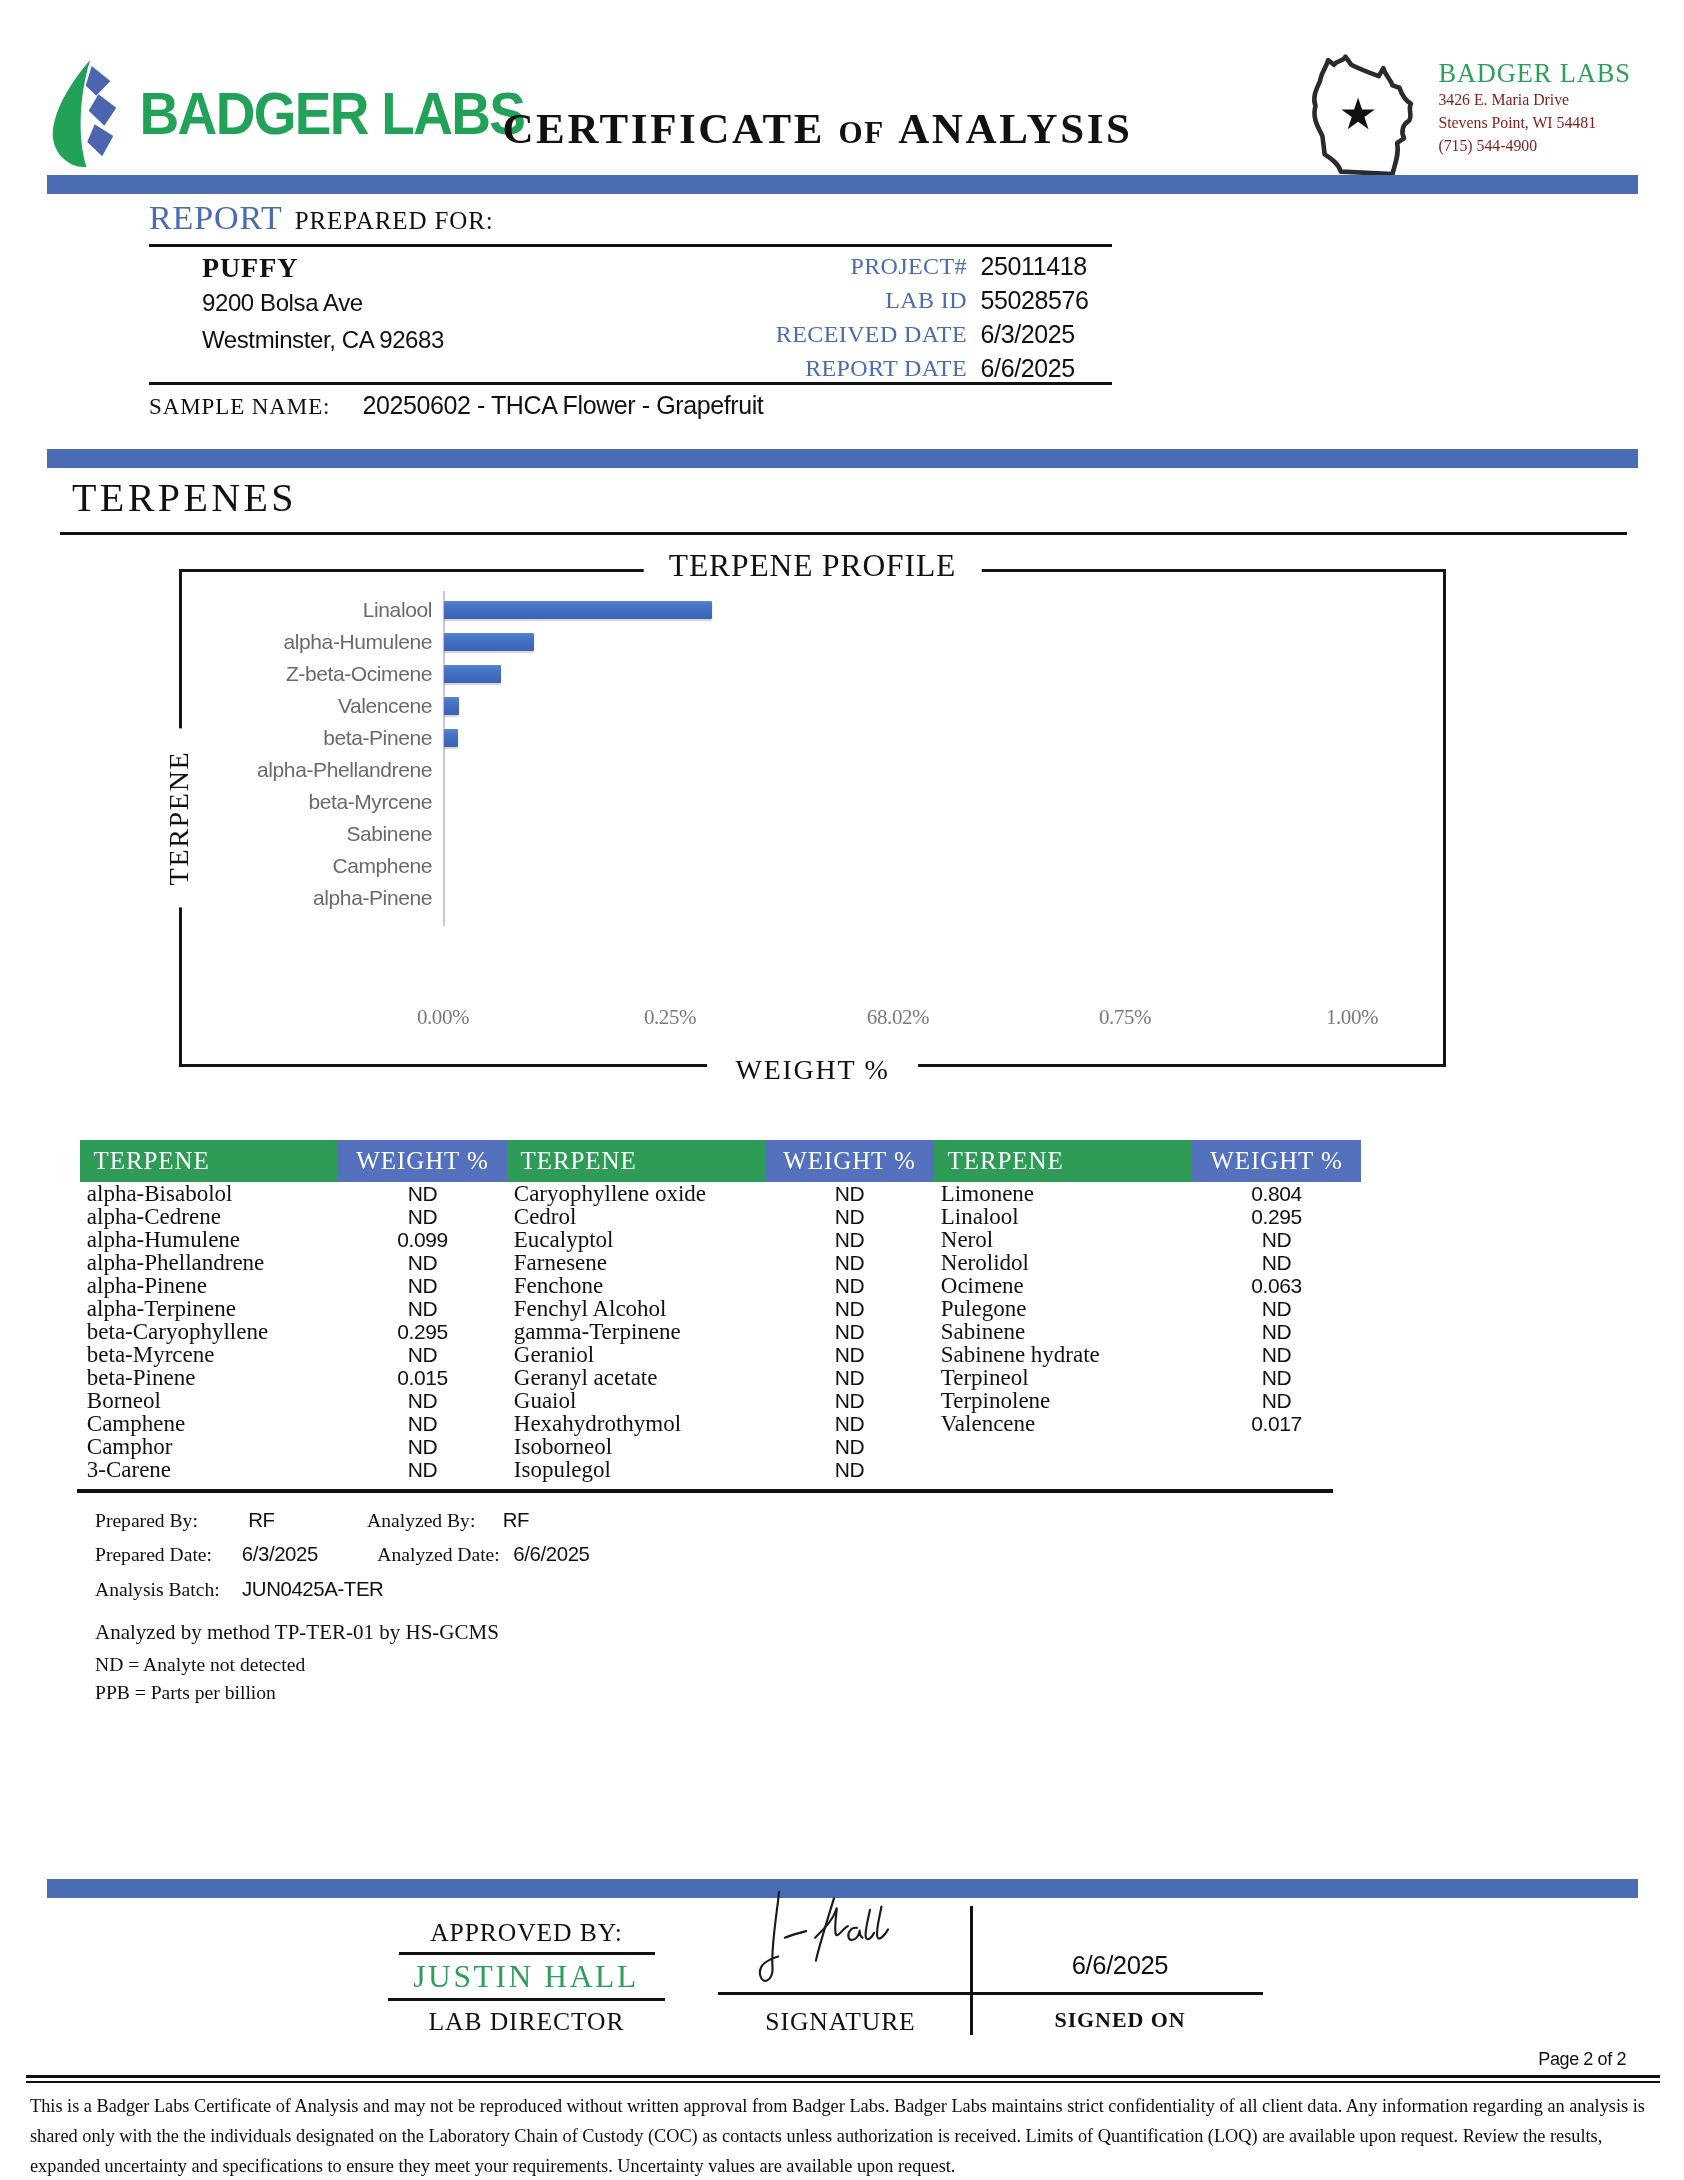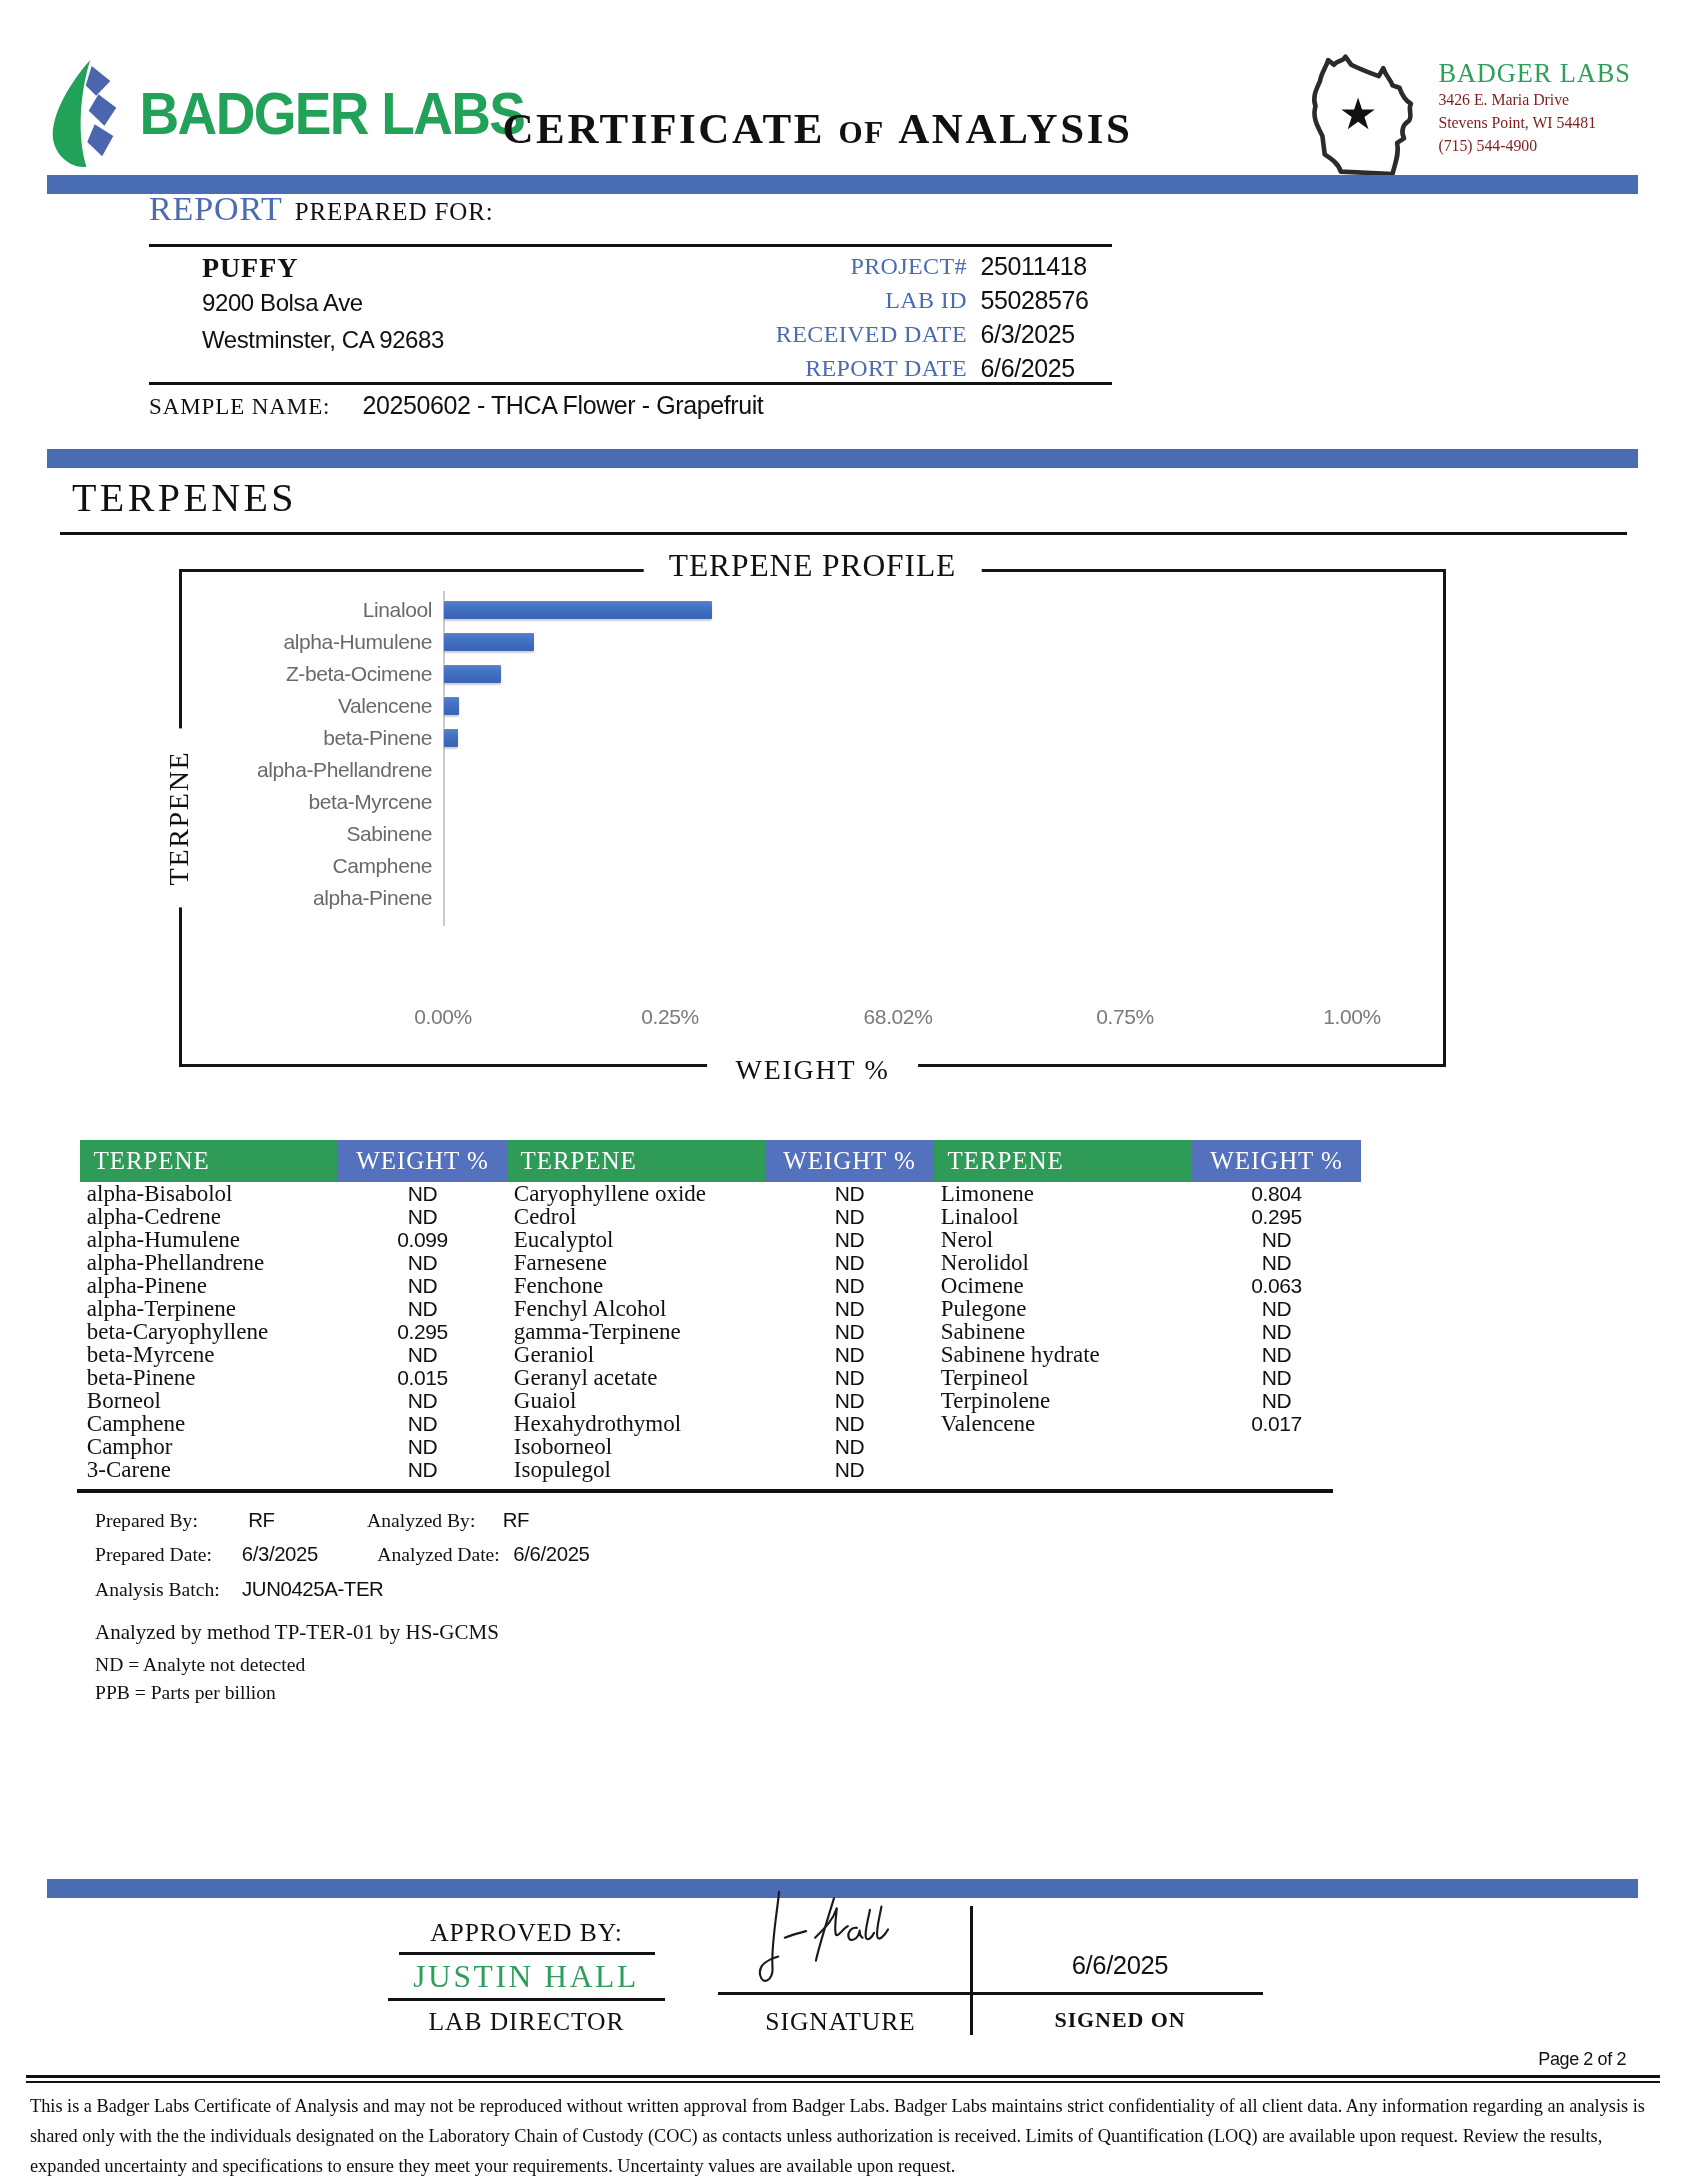--- a/index.html
+++ b/index.html
@@ -22,21 +22,21 @@
   .lab-block{position:absolute;left:1288px;top:44px;display:flex;}
   .wi-map{width:147px;height:138px;flex:none;}
   .lab-text{margin-left:3.4px;margin-top:15.3px;}
   .lab-name{color:var(--name-green);font-size:26.4px;letter-spacing:0.9px;line-height:29px;}
   .lab-addr{font-size:15.8px;line-height:23px;color:#7f1d1d;}
 
   .bluebar{position:absolute;left:47px;width:1591px;height:19px;background:var(--accent-blue);}
   #bar1{top:175px;} #bar2{top:449px;} #bar3{top:1879px;}
 
   
-  .report-head{position:absolute;left:149px;top:190px;white-space:nowrap;}
+  .report-head{position:absolute;left:149px;top:199px;white-space:nowrap;}
   .report-head .rw{color:var(--accent-blue);font-size:34px;letter-spacing:0.9px;}
   .report-head .pf{color:#111;font-size:25px;letter-spacing:0.9px;margin-left:8.5px;}
   .hline{position:absolute;background:#111;}
   #rline1{left:149px;top:244px;width:963px;height:2.6px;}
   #rline2{left:149px;top:382px;width:963px;height:2.6px;}
   .client{position:absolute;left:155px;top:252px;margin-left:47px;}
   .client-name{font-weight:bold;font-size:28px;letter-spacing:0.9px;}
   .client-addr{font-size:24px;line-height:37px;letter-spacing:-0.4px;}
   .fields{position:absolute;left:588px;top:249px;}
   .frow{display:flex;height:34px;align-items:center;}
@@ -62,21 +62,21 @@
   .chart-rows:before{content:"";position:absolute;left:261px;top:-3.4px;bottom:-12px;width:1.7px;background:#c9c9c9;}
   .crow{display:flex;height:32px;align-items:center;}
   .cat-label{width:250px;flex:none;text-align:right;padding-right:10.2px;
     font-family:"Liberation Sans","DejaVu Sans",sans-serif;font-size:21px;color:#6a6a6a;letter-spacing:-0.4px;}
   .bar-track{width:910px;flex:none;position:relative;height:100%;}
   .bar{position:absolute;left:1.7px;top:50%;transform:translateY(-50%);height:18px;
     background:linear-gradient(180deg,#5a82d0 0%,var(--bar-blue) 35%,#3a63b4 100%);
     border-radius:0.9px;box-shadow:0 1.7px 1.7px rgba(0,0,0,0.18);}
   .chart-ticks{position:absolute;left:0;top:433px;width:100%;height:25.6px;}
   .ctick{position:absolute;transform:translateX(-50%);
-    font-family:Liberation Sans, sans-serif;font-size:21px;color:#7a7a7a;letter-spacing:-0.4px;}
+    font-family:Liberation Serif, serif;font-size:21px;color:#7a7a7a;letter-spacing:-0.4px;}
 
   
   .ttable{position:absolute;left:80px;top:1140px;width:1280px;display:flex;}
   .tgroup{width:427px;flex:none;}
   .thead{display:flex;height:42px;}
   .th-terp{width:258px;background:var(--table-green);color:#fff;display:flex;align-items:center;
     padding-left:13.6px;box-sizing:border-box;font-size:25px;letter-spacing:0.9px;}
   .th-wt{width:169px;background:var(--table-blue);color:#fff;display:flex;align-items:center;
     justify-content:center;font-size:25px;letter-spacing:0.9px;}
   .trow{display:flex;height:23px;align-items:center;}

